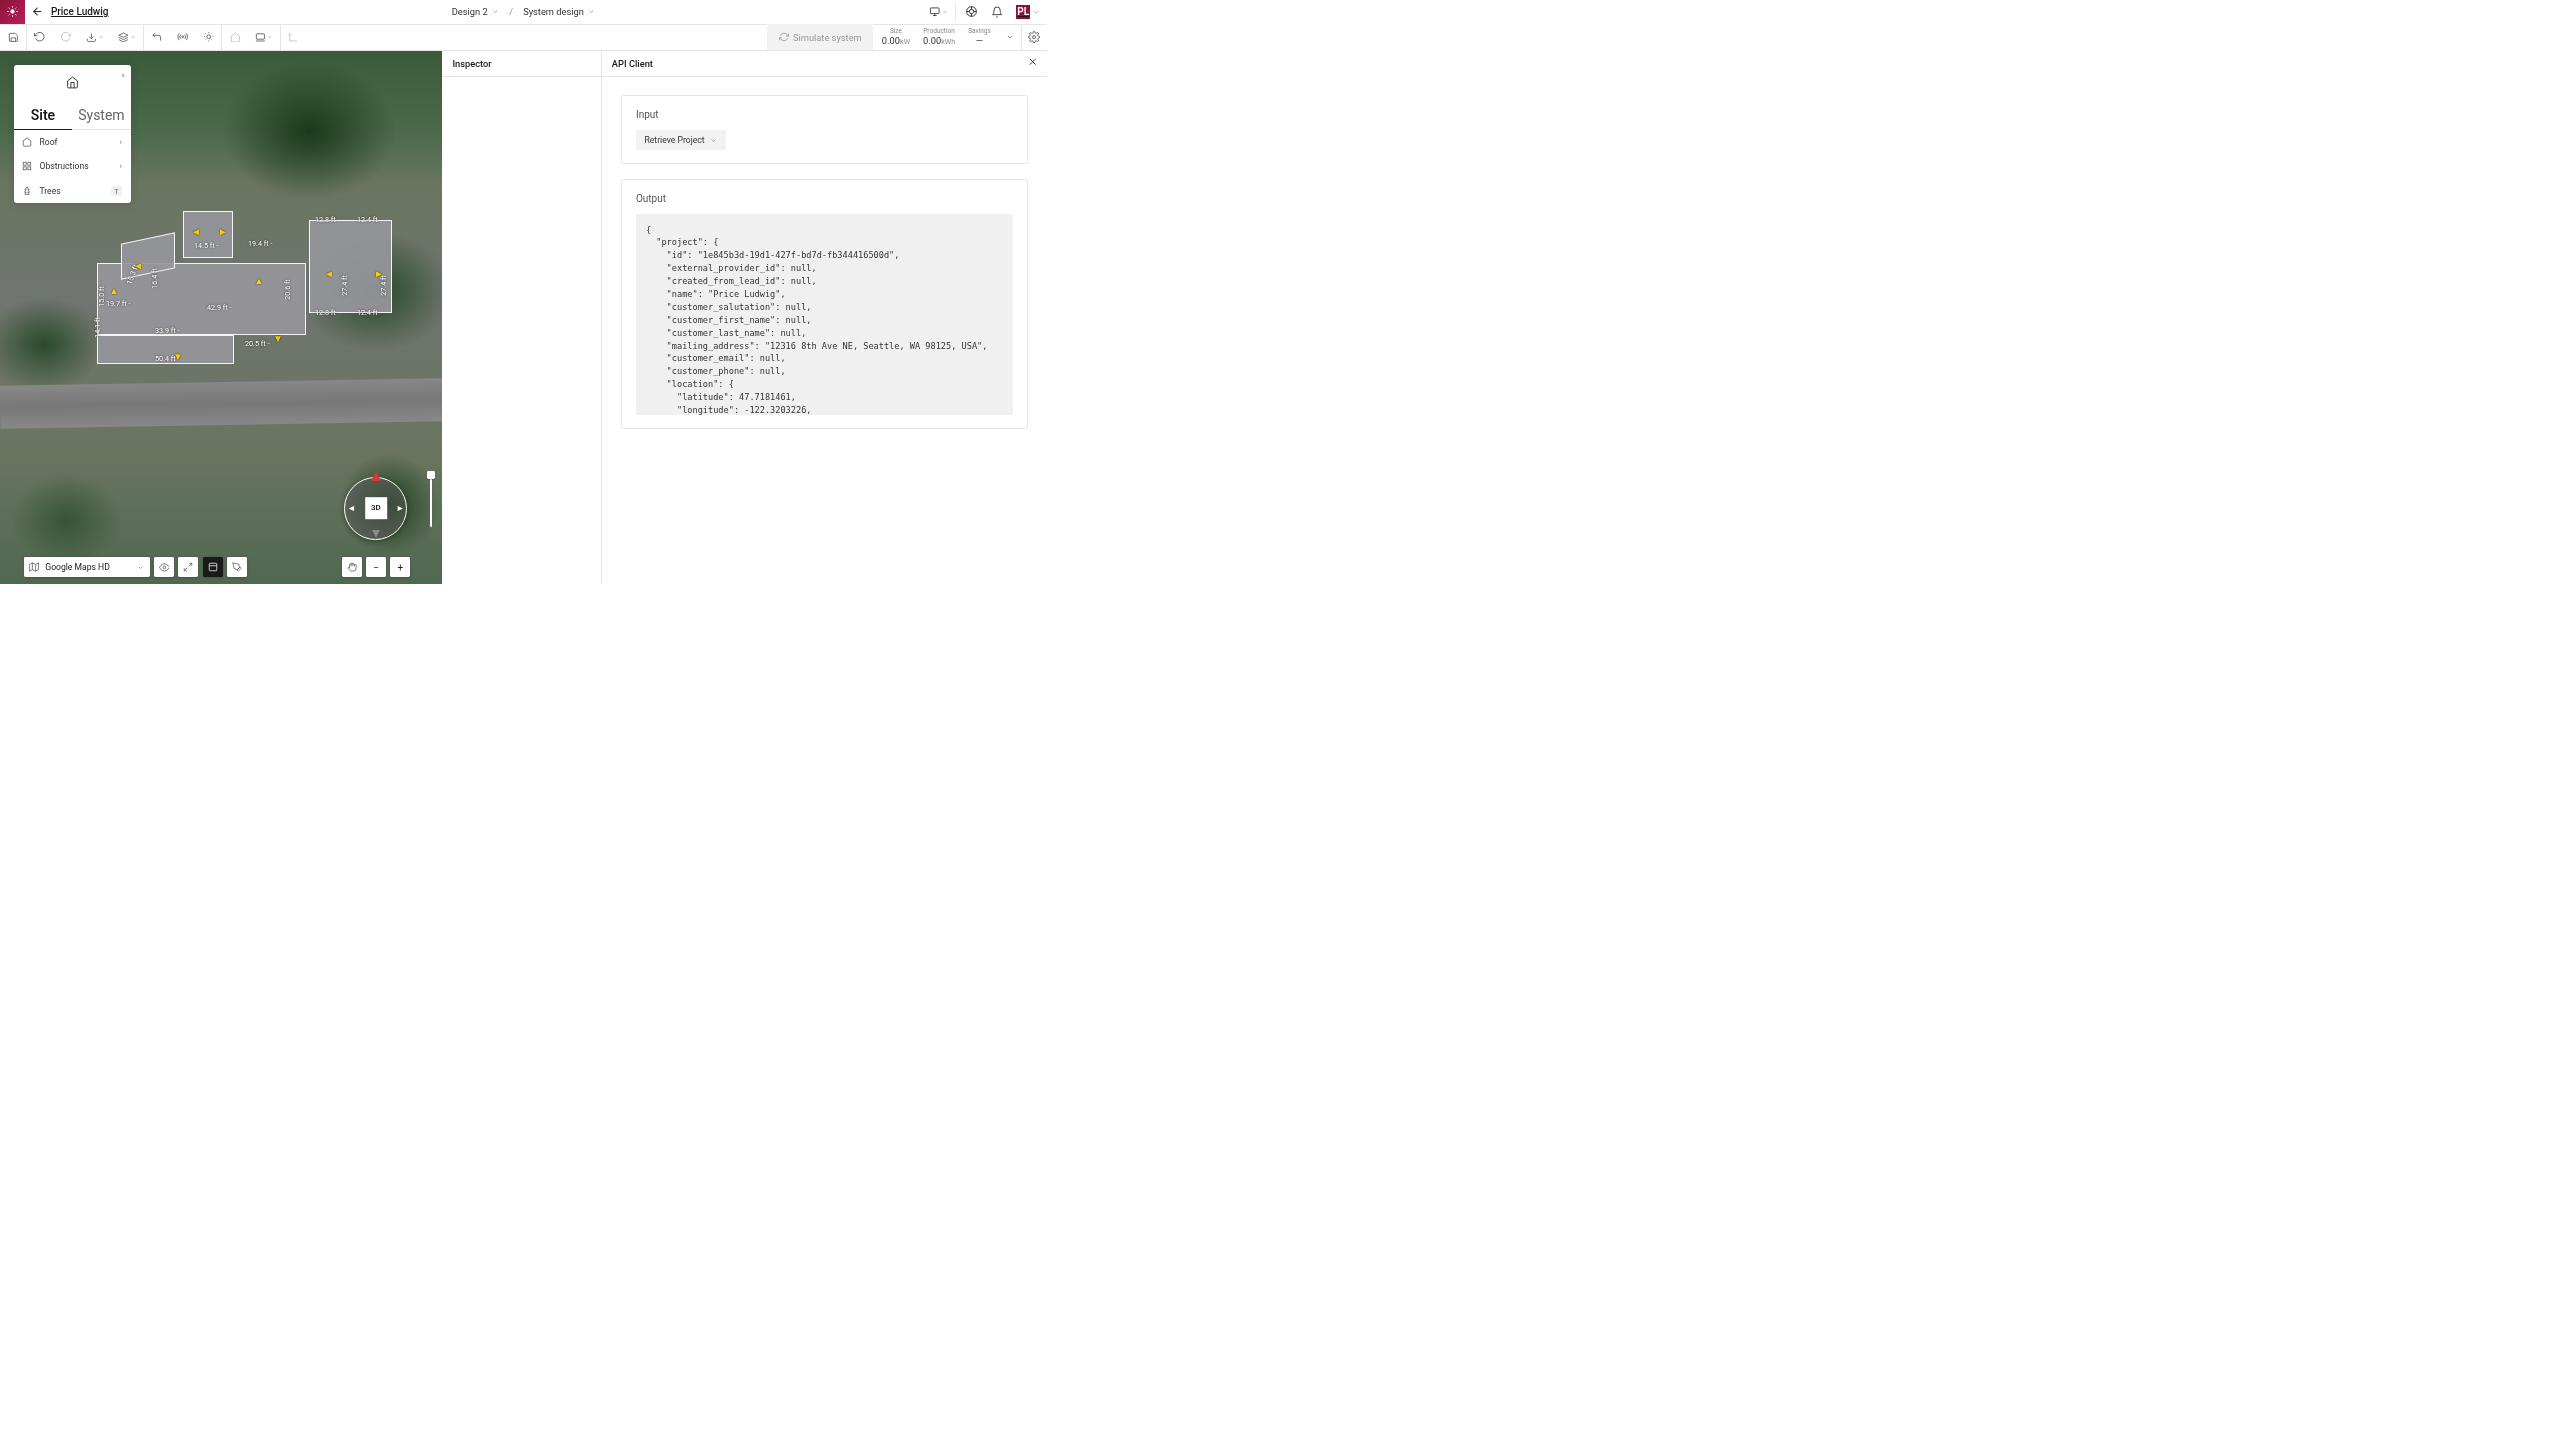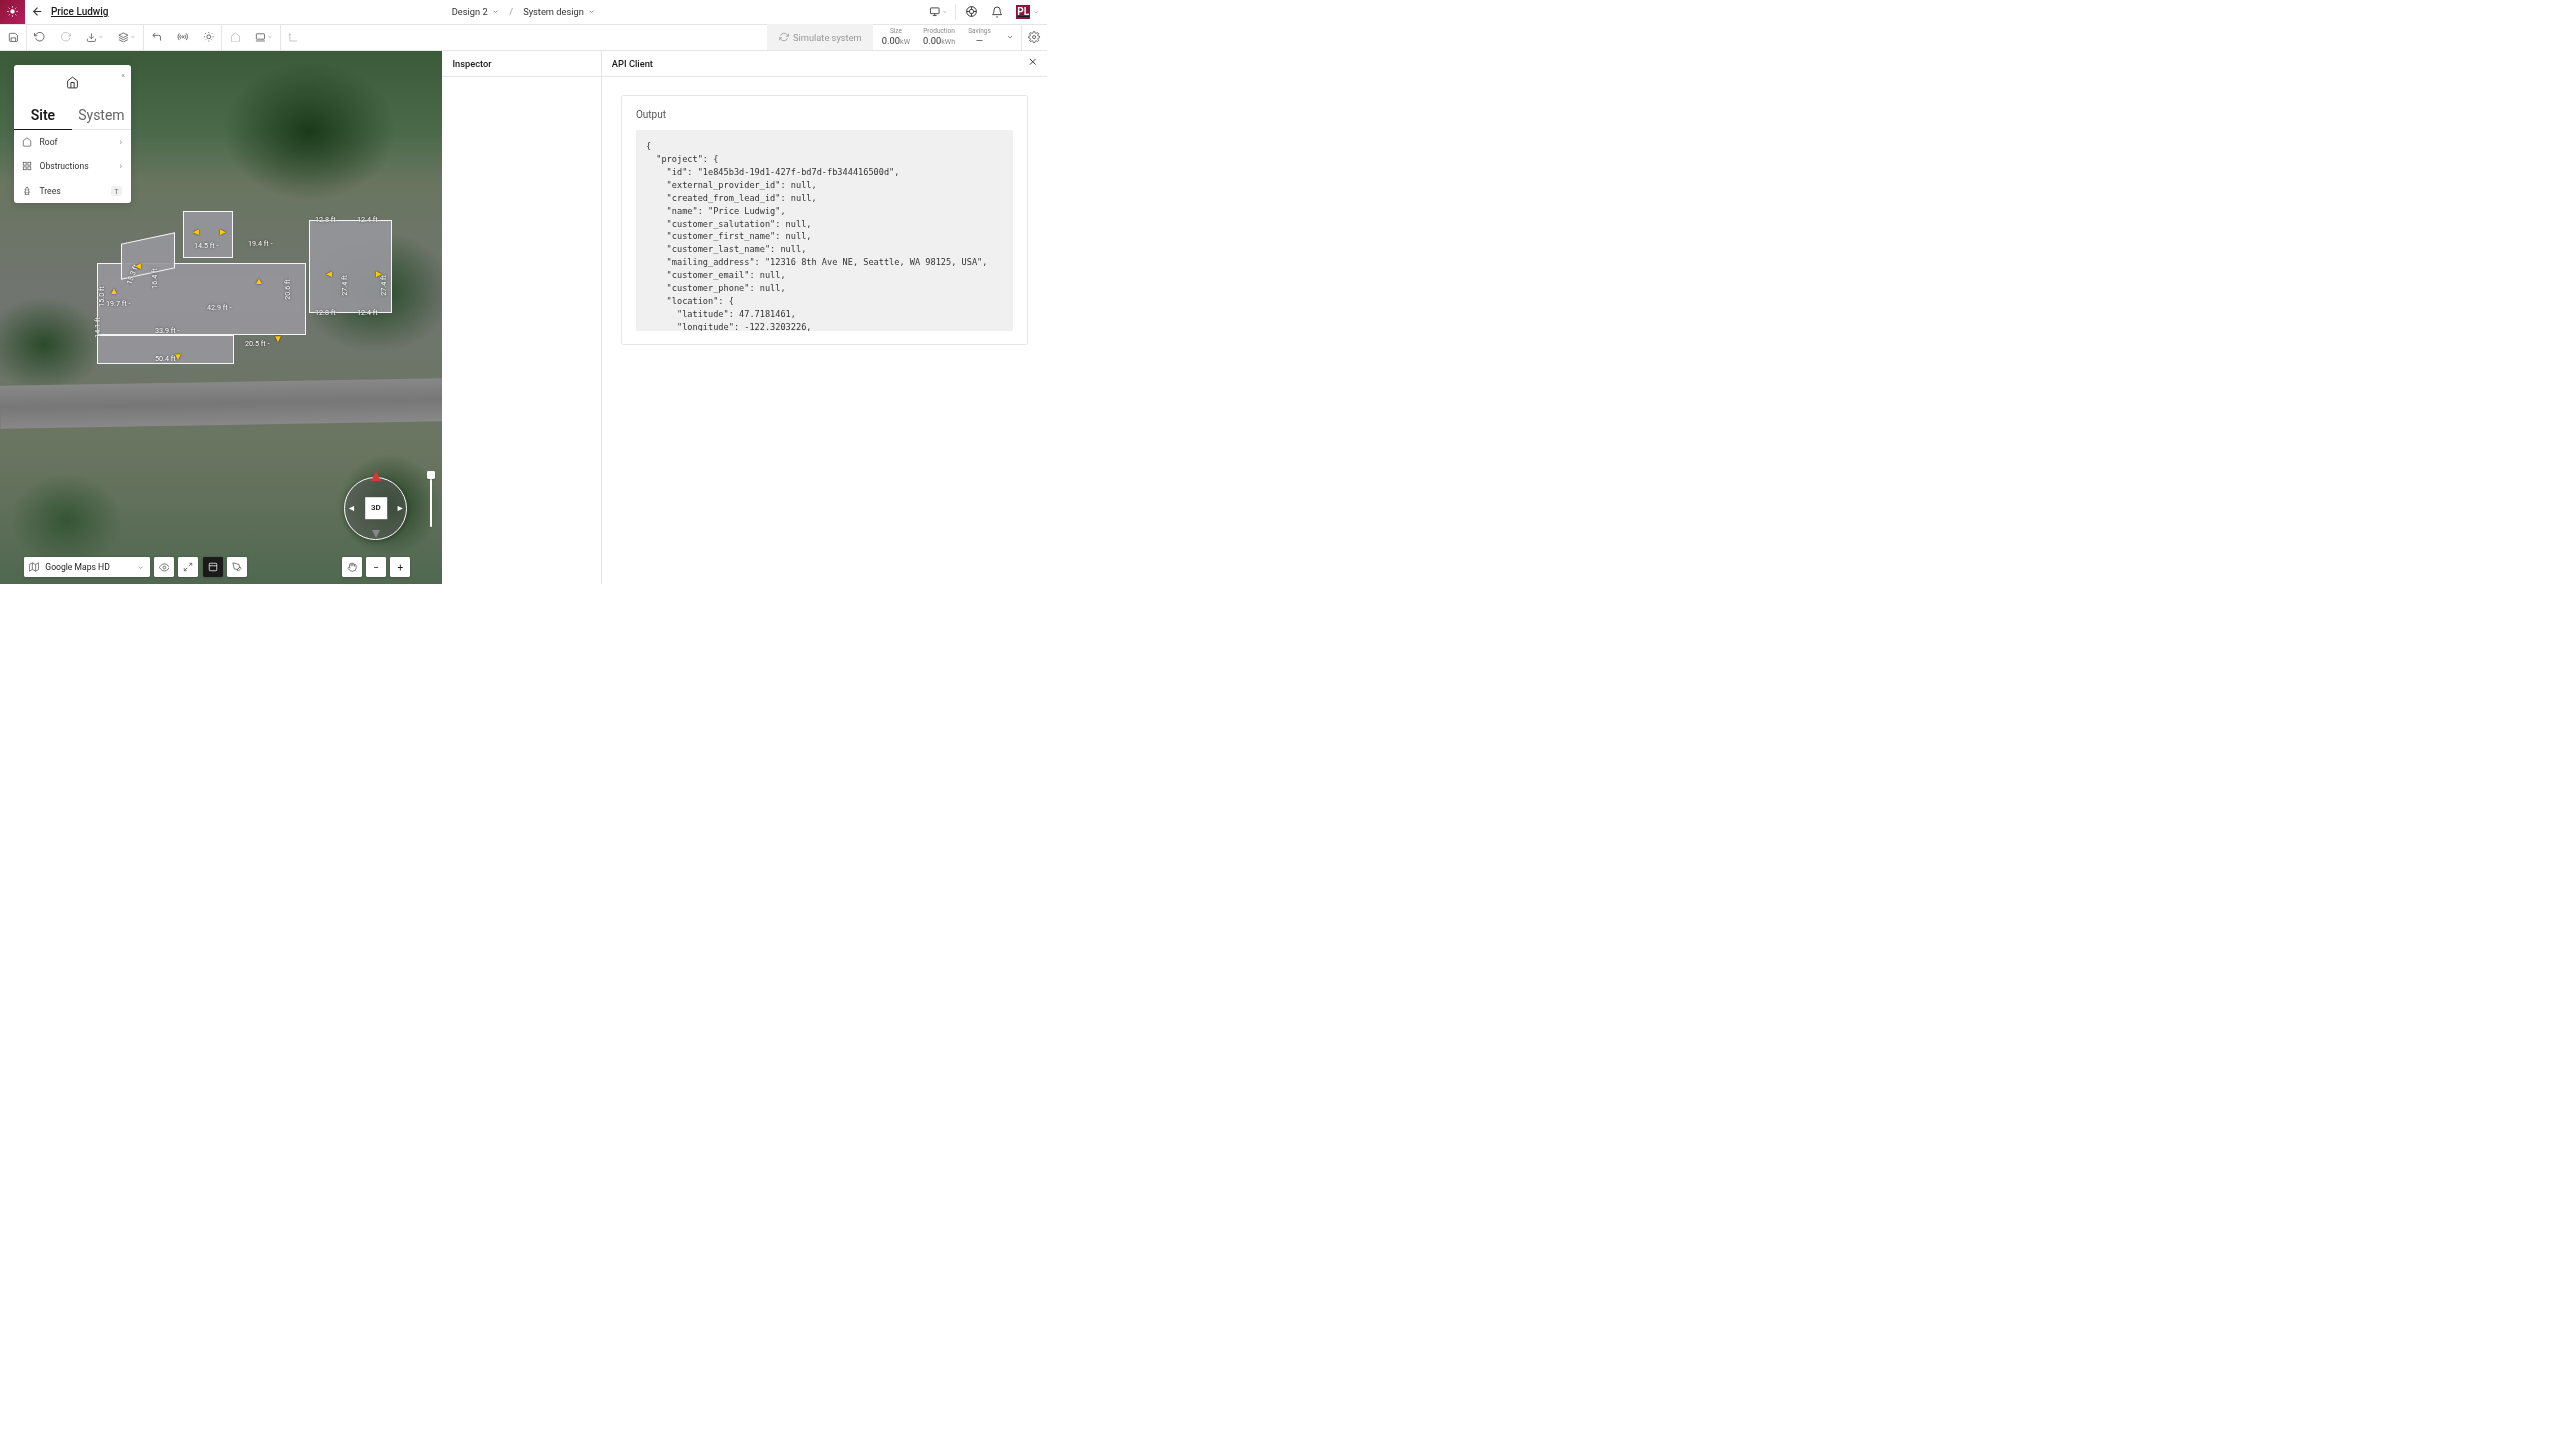--- a/index.html
+++ b/index.html
@@ -450,20 +450,29 @@
 
   <div class="api-pane">
     <div class="api-header">API Client</div>
     <div class="api-close">
       <svg width="11.5" height="11.5" viewBox="0 0 24 24" stroke="#333" stroke-width="2" fill="none">
           <line x1="18" y1="6" x2="6" y2="18"></line>
           <line x1="6" y1="6" x2="18" y2="18"></line>
         </svg>
     </div>
     <div class="api-body">
+      <div class="card">
+        <div class="card-title">Input</div>
+        <div class="dropdown-pill">
+          <span>Retrieve Project</span>
+          <svg width="7.2" height="7.2" viewBox="0 0 24 24" stroke="#666" stroke-width="2" fill="none">
+              <polyline points="6 9 12 15 18 9"></polyline>
+            </svg>
+        </div>
+      </div>
       <div class="card">
         <div class="card-title">Output</div>
         <div class="code-block">{
   "project": {
     "id": "1e845b3d-19d1-427f-bd7d-fb344416500d",
     "external_provider_id": null,
     "created_from_lead_id": null,
     "name": "Price Ludwig",
     "customer_salutation": null,
     "customer_first_name": null,

